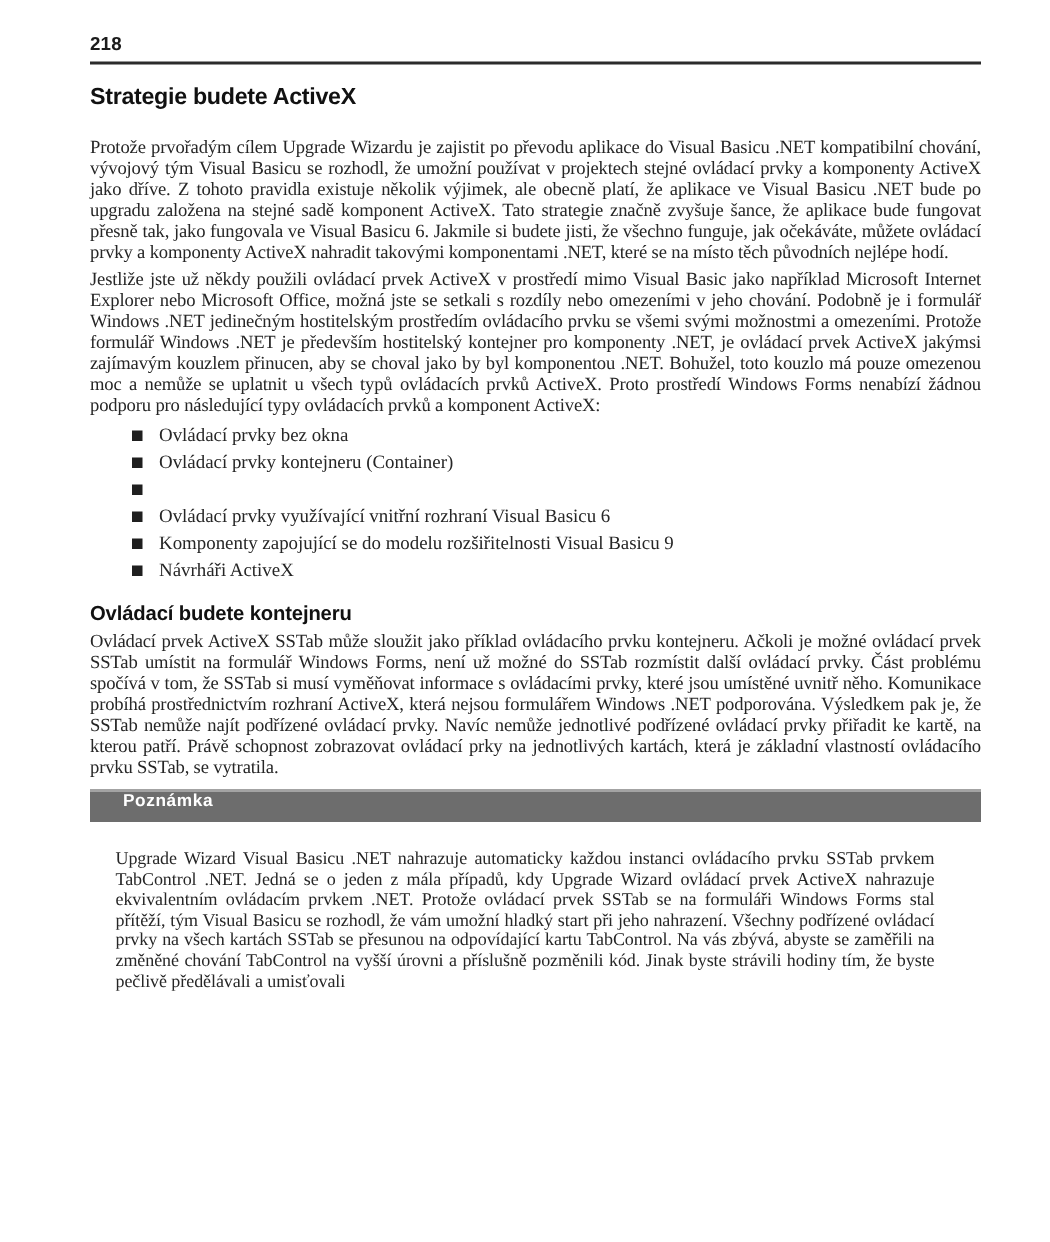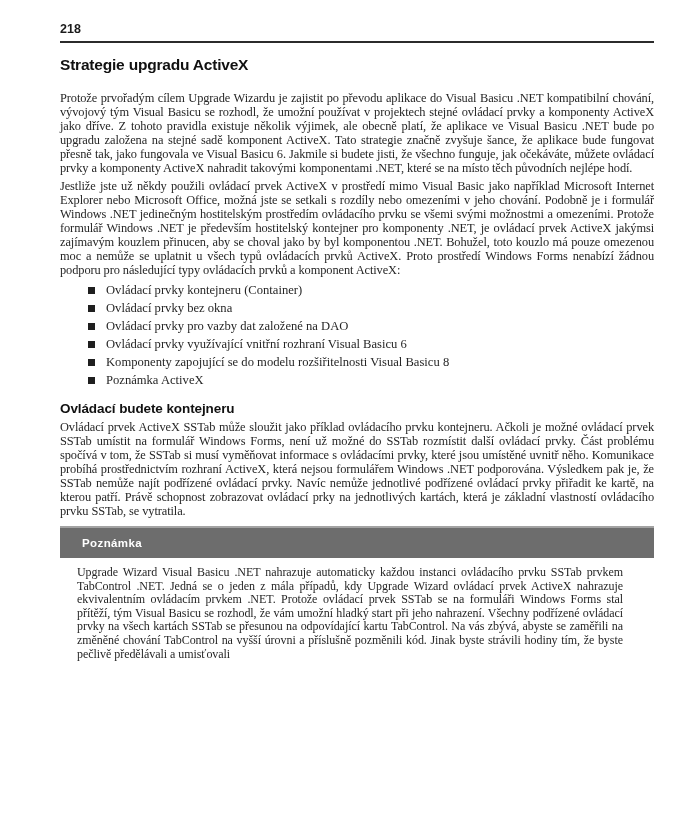--- a/index.html
+++ b/index.html
@@ -54,79 +54,78 @@
   .bullets { margin-top: 6px; margin-left: 28px; list-style: none; }
   .bullet-row { display: flex; align-items: flex-start; height: 18px; font-size: 12.6px; }
   .bullet-sq {
     width: 7px; height: 7px; background: #1f1f1f;
     margin-top: 4px; margin-right: 11px; flex: 0 0 auto;
   }
 
   
   .note { margin-top: 8px; }
   .note-bar {
-    height: 32px;
+    height: 22px;
     background: var(--note-bar-bg, #6d6d6d);
     border-top: 2px solid var(--note-bar-highlight, #a3a3a3);
-    display: flex; align-items: center;
+    display: flex; align-items: flex-start;
   }
   .note-label {
     color: var(--note-label-text, #ffffff);
     font-family: "Liberation Sans", sans-serif;
     font-weight: bold; font-size: 11.5px; letter-spacing: 0.4px;
     padding-left: 22px;
   }
   .note-body {
     margin-left: 17px; width: 546px;
     font-size: 12px; line-height: 13.6px;
     text-align: justify; text-align-last: left;
-    padding-top: 8px; letter-spacing: -0.05px;
+    padding-top: 18px; letter-spacing: -0.05px;
   }
 </style>
 </head>
 <body>
 
 <div class="page">
   <div class="content">
 
     <div class="running-header">
       <span class="page-num">218</span>
     </div>
 
-    <div class="h-section">Strategie upgradu ActiveX</div>
+    <div class="h-section">Strategie budete ActiveX</div>
 
     <p class="para">Protože prvořadým cílem Upgrade Wizardu je zajistit po převodu aplikace do Visual Basicu .NET kompatibilní chování, vývojový tým Visual Basicu se rozhodl, že umožní používat v projektech stejné ovládací prvky a komponenty ActiveX jako dříve. Z tohoto pravidla existuje několik výjimek, ale obecně platí, že aplikace ve Visual Basicu .NET bude po upgradu založena na stejné sadě komponent ActiveX. Tato strategie značně zvyšuje šance, že aplikace bude fungovat přesně tak, jako fungovala ve Visual Basicu 6. Jakmile si budete jisti, že všechno funguje, jak očekáváte, můžete ovládací prvky a komponenty ActiveX nahradit takovými komponentami .NET, které se na místo těch původních nejlépe hodí.</p>
 
 
     <p class="para tight">Jestliže jste už někdy použili ovládací prvek ActiveX v prostředí mimo Visual Basic jako například Microsoft Internet Explorer nebo Microsoft Office, možná jste se setkali s rozdíly nebo omezeními v jeho chování. Podobně je i formulář Windows .NET jedinečným hostitelským prostředím ovládacího prvku se všemi svými možnostmi a omezeními. Protože formulář Windows .NET je především hostitelský kontejner pro komponenty .NET, je ovládací prvek ActiveX jakýmsi zajímavým kouzlem přinucen, aby se choval jako by byl komponentou .NET. Bohužel, toto kouzlo má pouze omezenou moc a nemůže se uplatnit u všech typů ovládacích prvků ActiveX. Proto prostředí Windows Forms nenabízí žádnou podporu pro následující typy ovládacích prvků a komponent ActiveX:</p>
 
     <ul class="bullets">
         <li class="bullet-row">
         <span class="bullet-sq"></span>
+        <span>Ovládací prvky bez okna</span>
+      </li>
+        <li class="bullet-row">
+        <span class="bullet-sq"></span>
         <span>Ovládací prvky kontejneru (Container)</span>
       </li>
         <li class="bullet-row">
         <span class="bullet-sq"></span>
-        <span>Ovládací prvky bez okna</span>
-      </li>
-        <li class="bullet-row">
-        <span class="bullet-sq"></span>
-        <span>Ovládací prvky pro vazby dat založené na DAO</span>
       </li>
         <li class="bullet-row">
         <span class="bullet-sq"></span>
         <span>Ovládací prvky využívající vnitřní rozhraní Visual Basicu 6</span>
       </li>
         <li class="bullet-row">
         <span class="bullet-sq"></span>
-        <span>Komponenty zapojující se do modelu rozšiřitelnosti Visual Basicu 8</span>
+        <span>Komponenty zapojující se do modelu rozšiřitelnosti Visual Basicu 9</span>
       </li>
         <li class="bullet-row">
         <span class="bullet-sq"></span>
-        <span>Poznámka ActiveX</span>
+        <span>Návrháři ActiveX</span>
       </li>
       </ul>
 
 
     <div class="h-sub">Ovládací budete kontejneru</div>
 
     <p class="para tight">Ovládací prvek ActiveX SSTab může sloužit jako příklad ovládacího prvku kontejneru. Ačkoli je možné ovládací prvek SSTab umístit na formulář Windows Forms, není už možné do SSTab rozmístit další ovládací prvky. Část problému spočívá v tom, že SSTab si musí vyměňovat informace s ovládacími prvky, které jsou umístěné uvnitř něho. Komunikace probíhá prostřednictvím rozhraní ActiveX, která nejsou formulářem Windows .NET podporována. Výsledkem pak je, že SSTab nemůže najít podřízené ovládací prvky. Navíc nemůže jednotlivé podřízené ovládací prvky přiřadit ke kartě, na kterou patří. Právě schopnost zobrazovat ovládací prky na jednotlivých kartách, která je základní vlastností ovládacího prvku SSTab, se vytratila.</p>
 
     <div class="note">
       <div class="note-bar">

